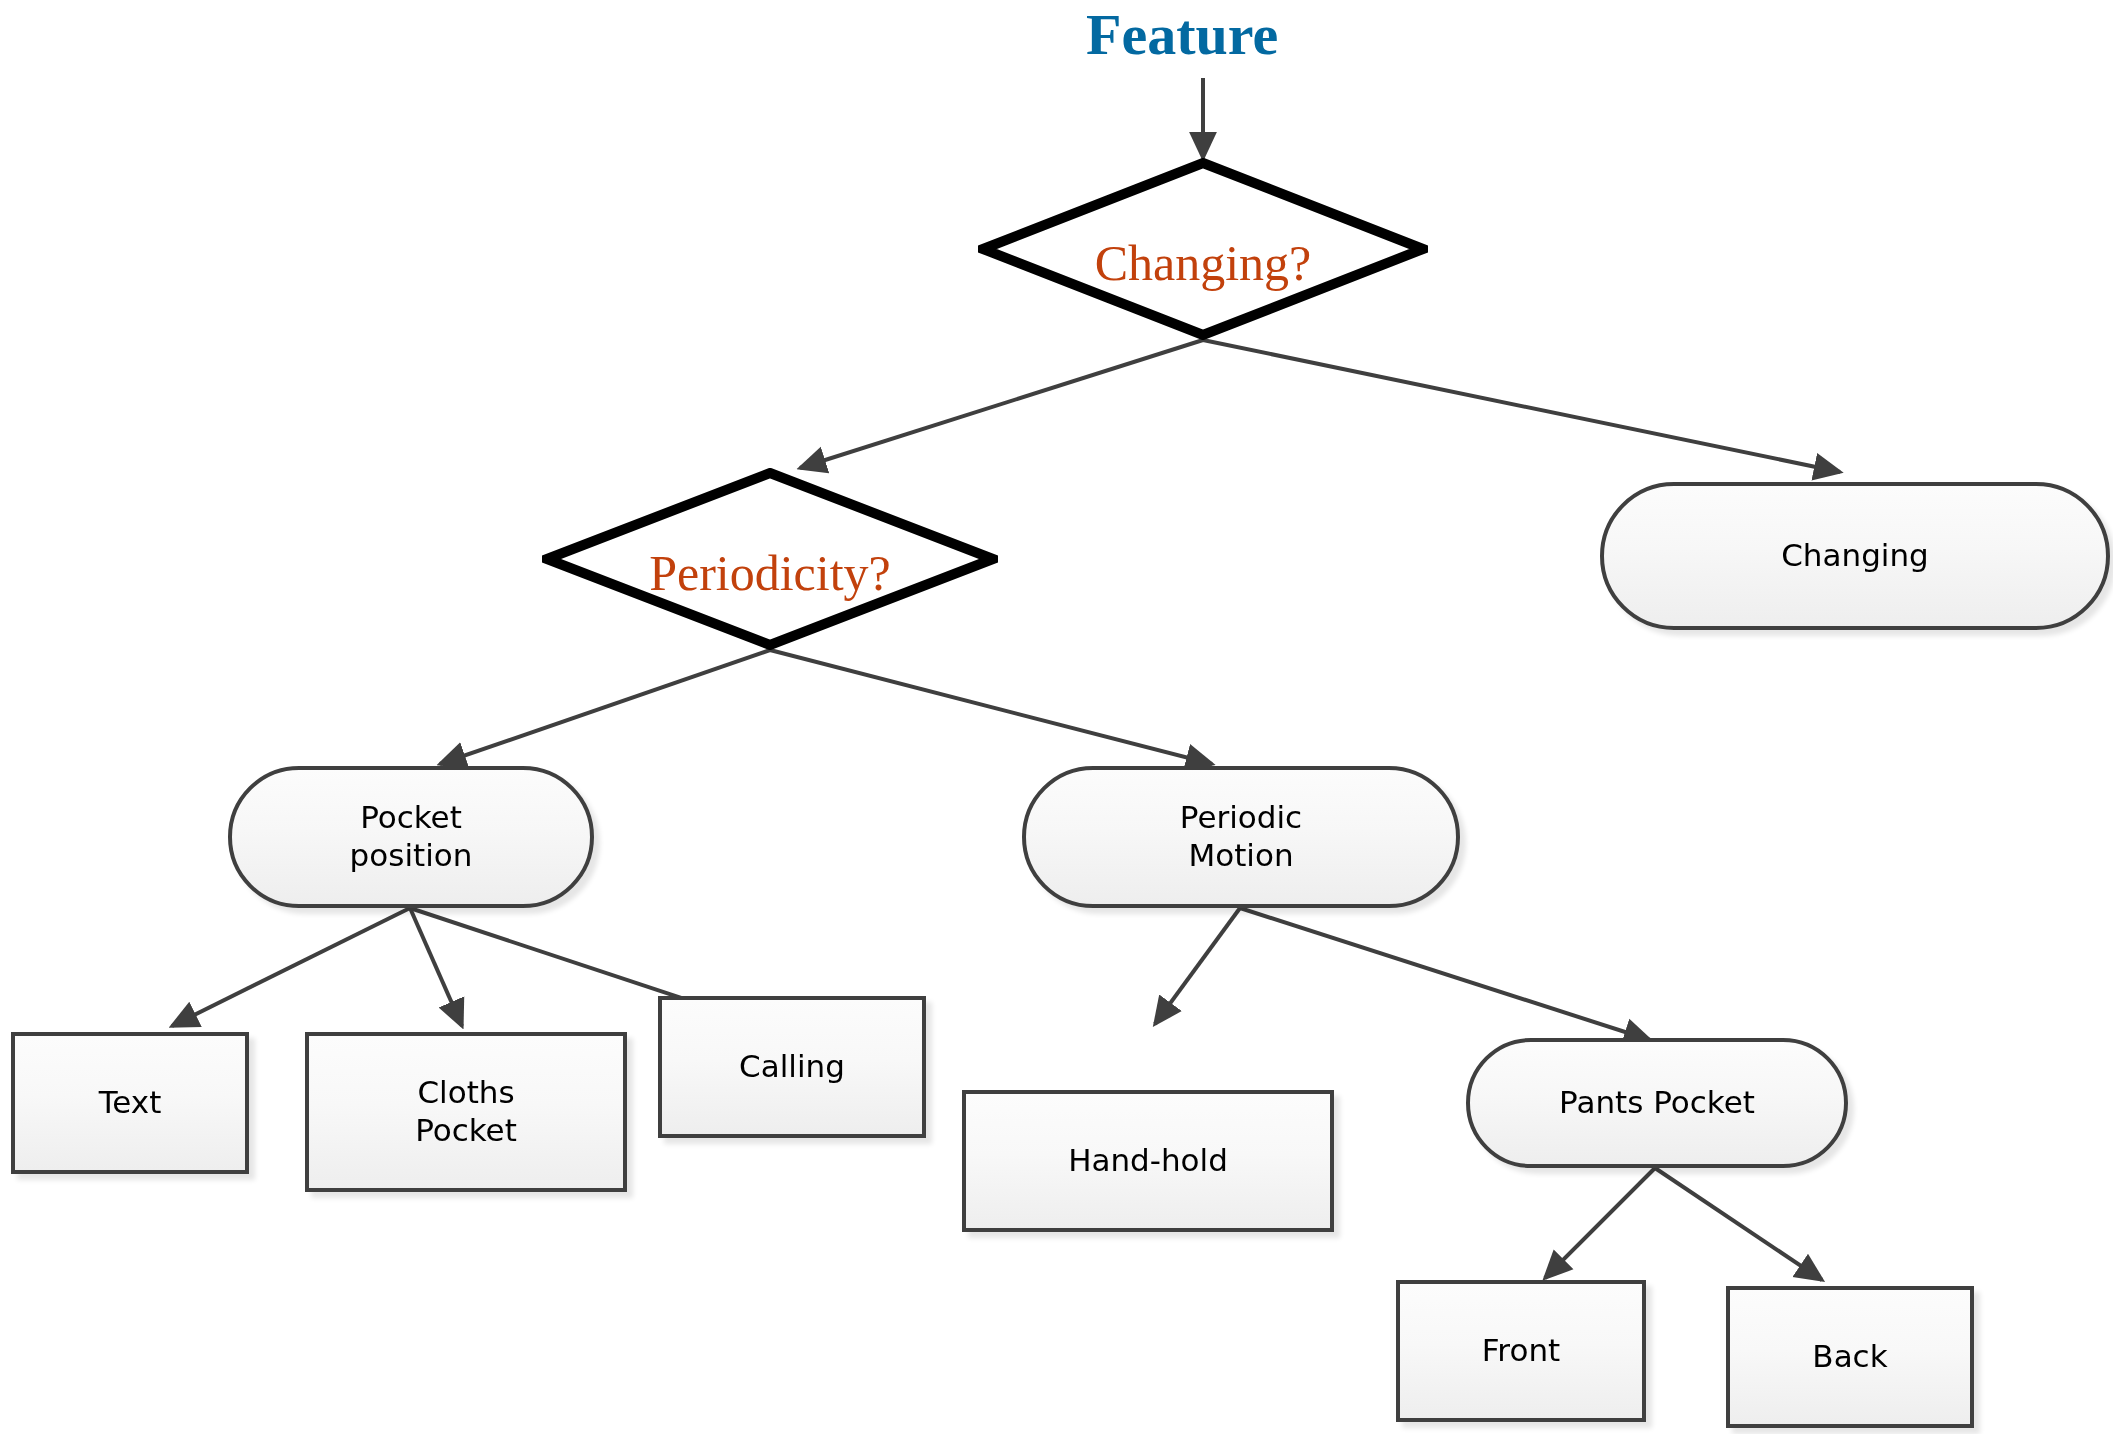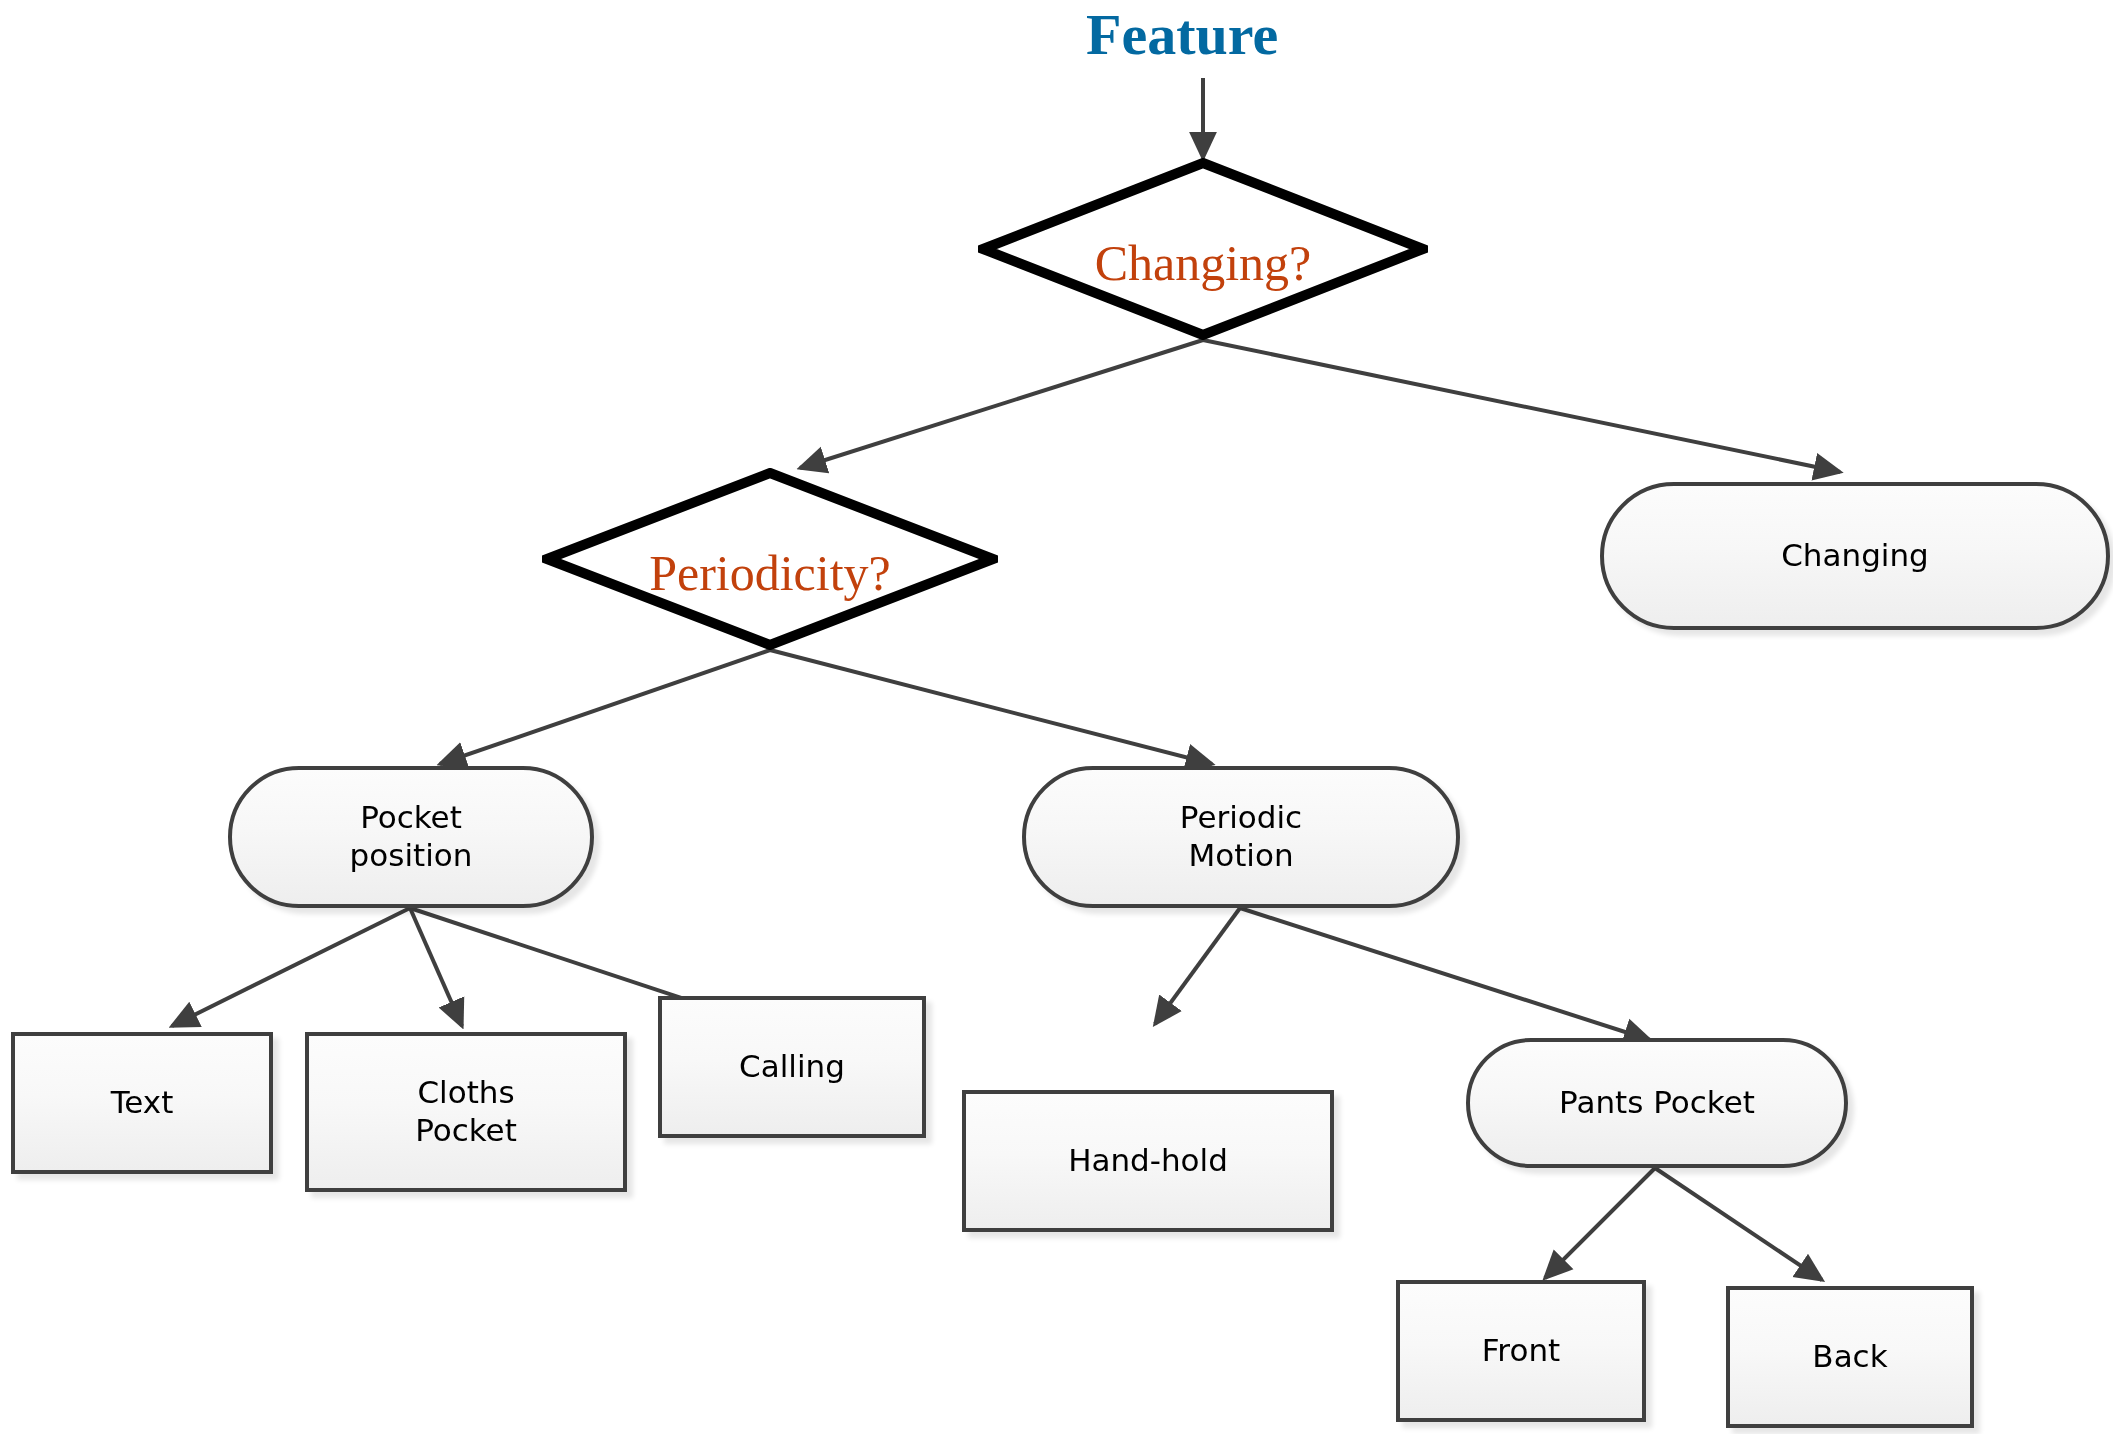--- a/index.html
+++ b/index.html
@@ -157,21 +157,21 @@
   <div class="node-rounded" style="left:228px; top:766px; width:366px; height:142px; border-radius:71px;">
     <span class="node-label">Pocket
 position</span>
   </div>
 
   <div class="node-rounded" style="left:1022px; top:766px; width:438px; height:142px; border-radius:71px;">
     <span class="node-label">Periodic
 Motion</span>
   </div>
 
-  <div class="node-rect" style="left:11px; top:1032px; width:262px; height:142px;">
+  <div class="node-rect" style="left:11px; top:1032px; width:238px; height:142px;">
     <span class="node-label">Text</span>
   </div>
 
   <div class="node-rect" style="left:305px; top:1032px; width:322px; height:160px;">
     <span class="node-label">Cloths
 Pocket</span>
   </div>
 
   <div class="node-rect" style="left:658px; top:996px; width:268px; height:142px;">
     <span class="node-label">Calling</span>

